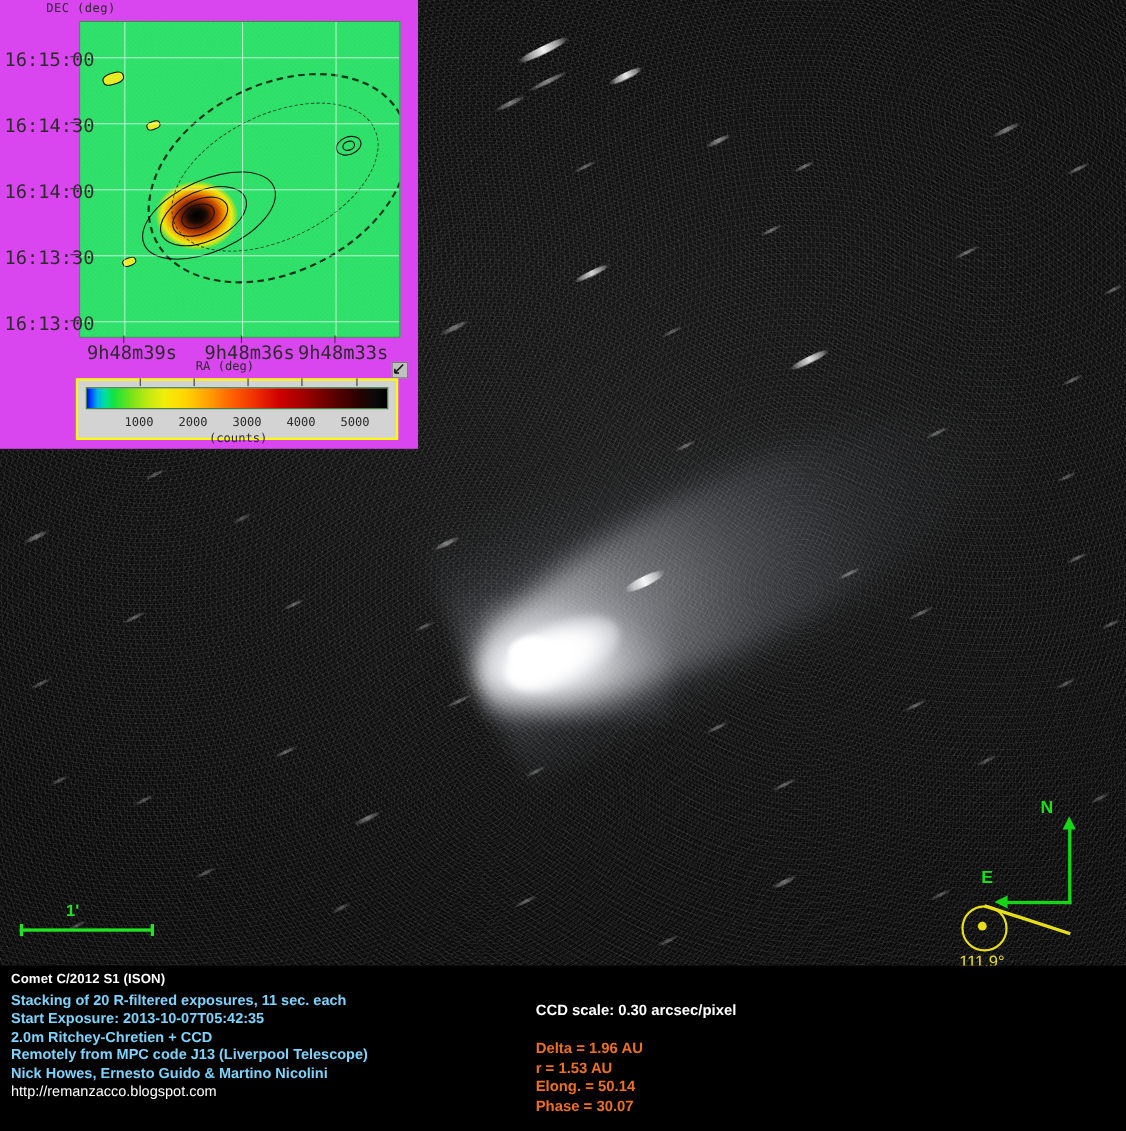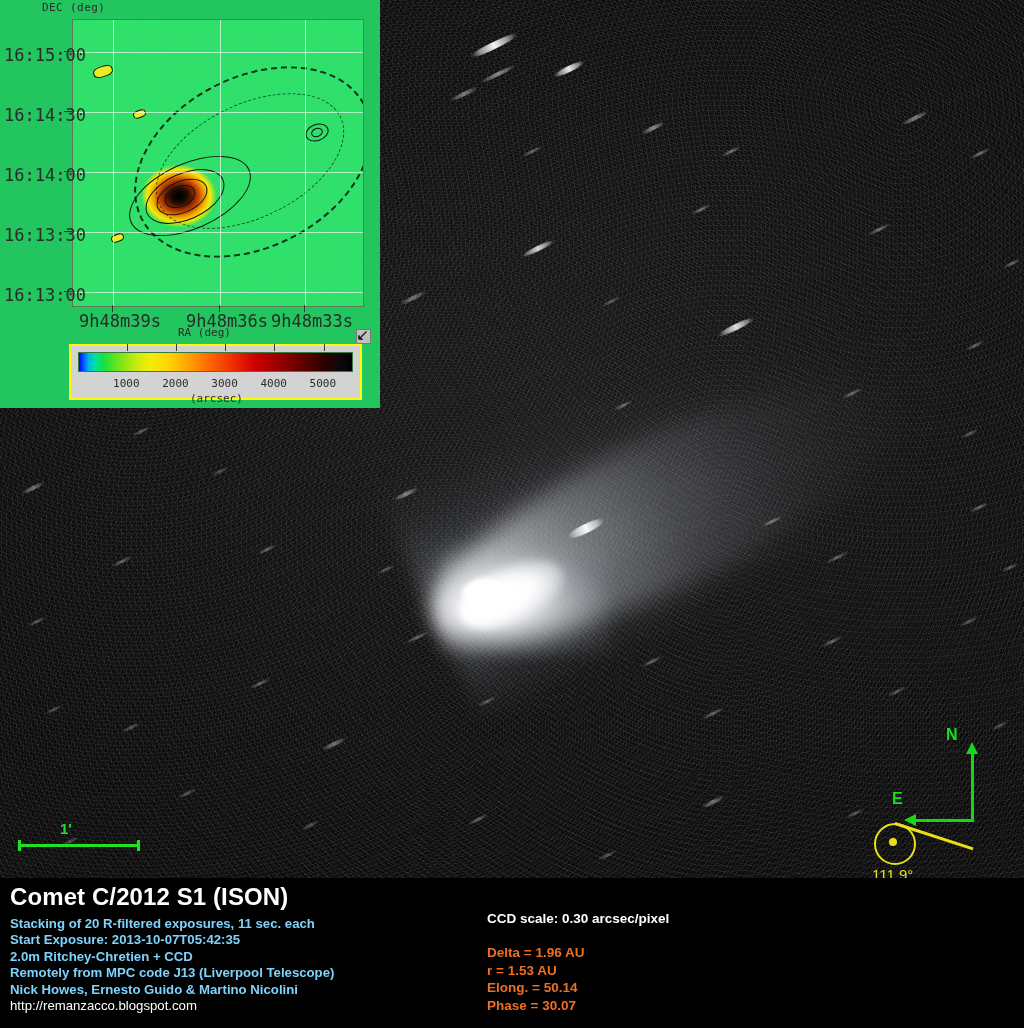--- a/index.html
+++ b/index.html
@@ -90,21 +90,21 @@
   #compass .lblE{position:absolute;left:22px;top:60px;color:#18e018;font-size:16px;font-weight:bold;}
   #compass .sunline{position:absolute;left:25px;top:92px;width:82px;height:3px;background:#e8e016;
      transform-origin:0 50%;transform:rotate(18deg);}
   #compass .suncircle{position:absolute;left:4px;top:93px;width:38px;height:38px;
      border:2px solid #e8e016;border-radius:50%;}
   #compass .sundot{position:absolute;left:19px;top:108px;width:8px;height:8px;background:#e8e016;border-radius:50%;}
   #compass .sunlabel{position:absolute;left:2px;top:136px;color:#e8e016;font-size:15px;font-weight:normal;}
 
   
   #inset-panel{position:absolute;left:0;top:0;width:380px;height:408px;
-     background:#22c55e;}
+     background:#d946ef;}
   #inset-title-dec{position:absolute;left:42px;top:1px;color:#2b2b2b;
      font-family:"DejaVu Sans Mono",monospace;font-size:11px;letter-spacing:.4px;}
   #inset-plot{position:absolute;left:72px;top:19px;width:290px;height:286px;
      border:1px solid #5a7a5a;overflow:hidden;background:#23e36b;}
   .imgfield{position:absolute;inset:0;
      background:
        radial-gradient(ellipse 13% 11% at 36.5% 61.5%, #000000 0%, #120700 18%, #4a1400 30%, #8e2a00 42%, #c94c00 54%, #e98a00 64%, #f2c200 74%, #ecec14 84%, #9ce22c 92%, #2fe06a 100%),
        radial-gradient(ellipse 34% 22% at 46% 56%, rgba(242,200,20,.92) 0%, rgba(236,226,24,.75) 38%, rgba(150,226,60,.45) 68%, rgba(47,224,106,0) 100%),
        radial-gradient(ellipse 62% 40% at 66% 44%, rgba(238,232,40,.78) 0%, rgba(205,230,45,.55) 42%, rgba(110,226,85,.25) 74%, rgba(47,224,106,0) 100%),
        radial-gradient(ellipse 90% 58% at 82% 32%, rgba(232,232,50,.55) 0%, rgba(160,228,70,.3) 50%, rgba(47,224,106,0) 100%),
@@ -145,21 +145,21 @@
      border:1px solid #3a7a3a;box-sizing:border-box;}
   .cb-tick{position:absolute;top:344px;width:1px;height:7px;background:#3a3a3a;}
   .cb-lbl{position:absolute;top:377px;color:#2b2b2b;
      font-family:"DejaVu Sans Mono",monospace;font-size:11px;}
   #cb-units{position:absolute;left:190px;top:392px;color:#2b2b2b;
      font-family:"DejaVu Sans Mono",monospace;font-size:11px;}
 
   
   #banner{position:absolute;left:0;top:878px;width:1024px;height:150px;background:#000;}
   #caption-left{position:absolute;left:10px;top:5px;width:470px;}
-  #caption-title{color:#fff;font-size:24px;font-weight:bold;letter-spacing:.1px;
+  #caption-title{color:#fff;font-size:12px;font-weight:bold;letter-spacing:.1px;
      margin-bottom:5px;}
   .cap-line{color:#7dd3fc;font-size:13.2px;font-weight:bold;line-height:16.4px;
      white-space:nowrap;}
   .cap-url{color:#fff;font-size:13.2px;font-weight:normal;line-height:16.4px;}
 
   #caption-right{position:absolute;left:487px;top:33px;width:300px;}
   #ccd-scale{color:#fff;font-size:13.5px;font-weight:bold;margin-bottom:18px;white-space:nowrap;}
   .geo-line{color:#ef6f22;font-size:13.5px;font-weight:bold;line-height:17.5px;white-space:nowrap;}
 </style>
 </head>
@@ -328,21 +328,21 @@
         <div class="cb-lbl" style="left: 113.107px;">1000</div>
         <div class="cb-tick" style="left: 176.214px;"></div>
         <div class="cb-lbl" style="left: 162.214px;">2000</div>
         <div class="cb-tick" style="left: 225.321px;"></div>
         <div class="cb-lbl" style="left: 211.321px;">3000</div>
         <div class="cb-tick" style="left: 274.429px;"></div>
         <div class="cb-lbl" style="left: 260.429px;">4000</div>
         <div class="cb-tick" style="left: 323.536px;"></div>
         <div class="cb-lbl" style="left: 309.536px;">5000</div>
       </div>
-    <div id="cb-units">(arcsec)</div>
+    <div id="cb-units">(counts)</div>
   </div>
 
   <div id="banner">
 
     <div id="caption-left">
       <div id="caption-title">Comet C/2012 S1 (ISON)</div>
       <div class="cap-line">Stacking of 20 R-filtered exposures, 11 sec. each</div>
       <div class="cap-line">Start Exposure: 2013-10-07T05:42:35</div>
       <div class="cap-line">2.0m Ritchey-Chretien + CCD</div>
       <div class="cap-line">Remotely from MPC code J13 (Liverpool Telescope)</div>

